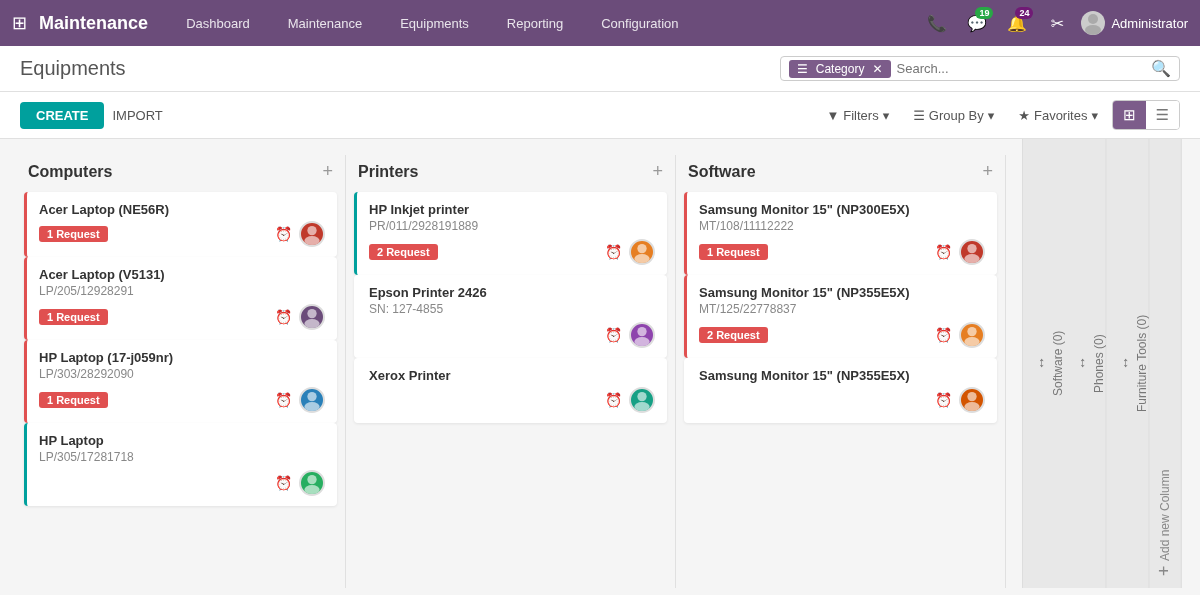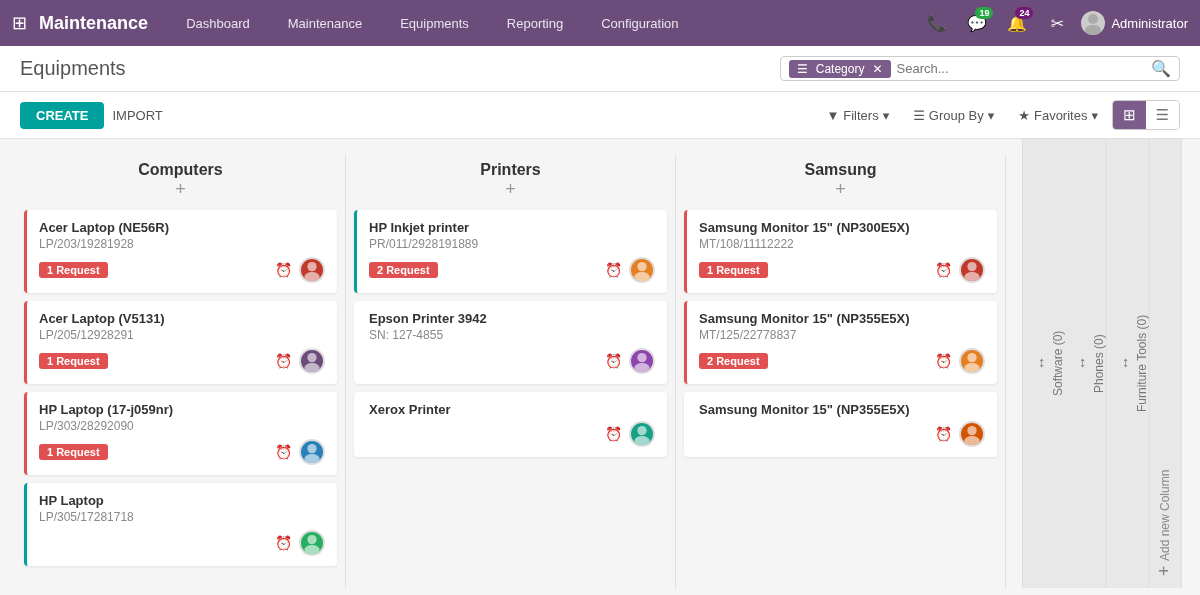--- a/index.html
+++ b/index.html
@@ -73,28 +73,26 @@
       background: #f5f5f5;
       border-right: 1px solid #e0e0e0;
       padding: 0 8px;
       flex-shrink: 0;
     }
     .column-header {
       display: flex;
       align-items: center;
       justify-content: space-between;
       padding: 6px 4px 10px;
-      flex-direction: column;
     }
     .column-title { font-size: 16px; font-weight: bold; color: #333; }
     .column-add { color: #999; cursor: pointer; font-size: 18px; }
     .kanban-card {
       background: white;
       border-radius: 4px;
-      margin-bottom: 8px;
       padding: 10px 12px;
       box-shadow: 0 1px 3px rgba(0,0,0,0.08);
       border-left: 3px solid transparent;
       position: relative;
     }
     .kanban-card.green-border { border-left-color: #00a09d; }
     .kanban-card.red-border { border-left-color: #e05050; }
     .card-title { font-size: 13px; font-weight: 600; color: #333; margin-bottom: 2px; }
     .card-subtitle { font-size: 12px; color: #888; margin-bottom: 6px; }
     .card-footer { display: flex; align-items: center; justify-content: space-between; margin-top: 4px; }
@@ -235,21 +233,20 @@
 
 <div style="display:flex; background:#f5f5f5; overflow:hidden;">
   <div class="kanban-board" id="kanban-board">
       <div class="kanban-column">
         <div class="column-header">
           <span class="column-title">Computers</span>
     <span class="column-add">+</span>
         </div>
         <div class="kanban-card red-border">
       <div class="card-title">Acer Laptop (NE56R)</div>
-      <div class="card-subtitle">LP/203/19281928</div>
       <div class="card-footer">
         <span class="request-badge">1 Request</span>
         <div class="card-icons">
           <span class="card-icon">⏰</span>
           <div class="avatar-circle av1" style="font-size:9px;font-weight:bold;">
             <svg width="26" height="26" viewBox="0 0 26 26">
                   <circle cx="13" cy="9" r="5.5" fill="rgba(255,255,255,0.6)"></circle>
                   <ellipse cx="13" cy="21" rx="9" ry="5.5" fill="rgba(255,255,255,0.6)"></ellipse>
                 </svg>
           </div>
@@ -320,21 +317,21 @@
           <div class="avatar-circle av5" style="font-size:9px;font-weight:bold;">
             <svg width="26" height="26" viewBox="0 0 26 26">
                   <circle cx="13" cy="9" r="5.5" fill="rgba(255,255,255,0.6)"></circle>
                   <ellipse cx="13" cy="21" rx="9" ry="5.5" fill="rgba(255,255,255,0.6)"></ellipse>
                 </svg>
           </div>
         </div>
       </div>
     </div>
         <div class="kanban-card ">
-      <div class="card-title">Epson Printer 3942</div>
+      <div class="card-title">Epson Printer 2426</div>
       <div class="card-subtitle">SN: 127-4855</div>
       <div class="card-footer">
         <span></span>
         <div class="card-icons">
           <span class="card-icon">⏰</span>
           <div class="avatar-circle av6" style="font-size:9px;font-weight:bold;">
             <svg width="26" height="26" viewBox="0 0 26 26">
                   <circle cx="13" cy="9" r="5.5" fill="rgba(255,255,255,0.6)"></circle>
                   <ellipse cx="13" cy="21" rx="9" ry="5.5" fill="rgba(255,255,255,0.6)"></ellipse>
                 </svg>
@@ -354,21 +351,21 @@
                   <circle cx="13" cy="9" r="5.5" fill="rgba(255,255,255,0.6)"></circle>
                   <ellipse cx="13" cy="21" rx="9" ry="5.5" fill="rgba(255,255,255,0.6)"></ellipse>
                 </svg>
           </div>
         </div>
       </div>
     </div>
       </div>
       <div class="kanban-column">
         <div class="column-header">
-          <span class="column-title">Samsung</span>
+          <span class="column-title">Software</span>
     <span class="column-add">+</span>
         </div>
         <div class="kanban-card red-border">
       <div class="card-title">Samsung Monitor 15" (NP300E5X)</div>
       <div class="card-subtitle">MT/108/11112222</div>
       <div class="card-footer">
         <span class="request-badge">1 Request</span>
         <div class="card-icons">
           <span class="card-icon">⏰</span>
           <div class="avatar-circle av1" style="font-size:9px;font-weight:bold;">

